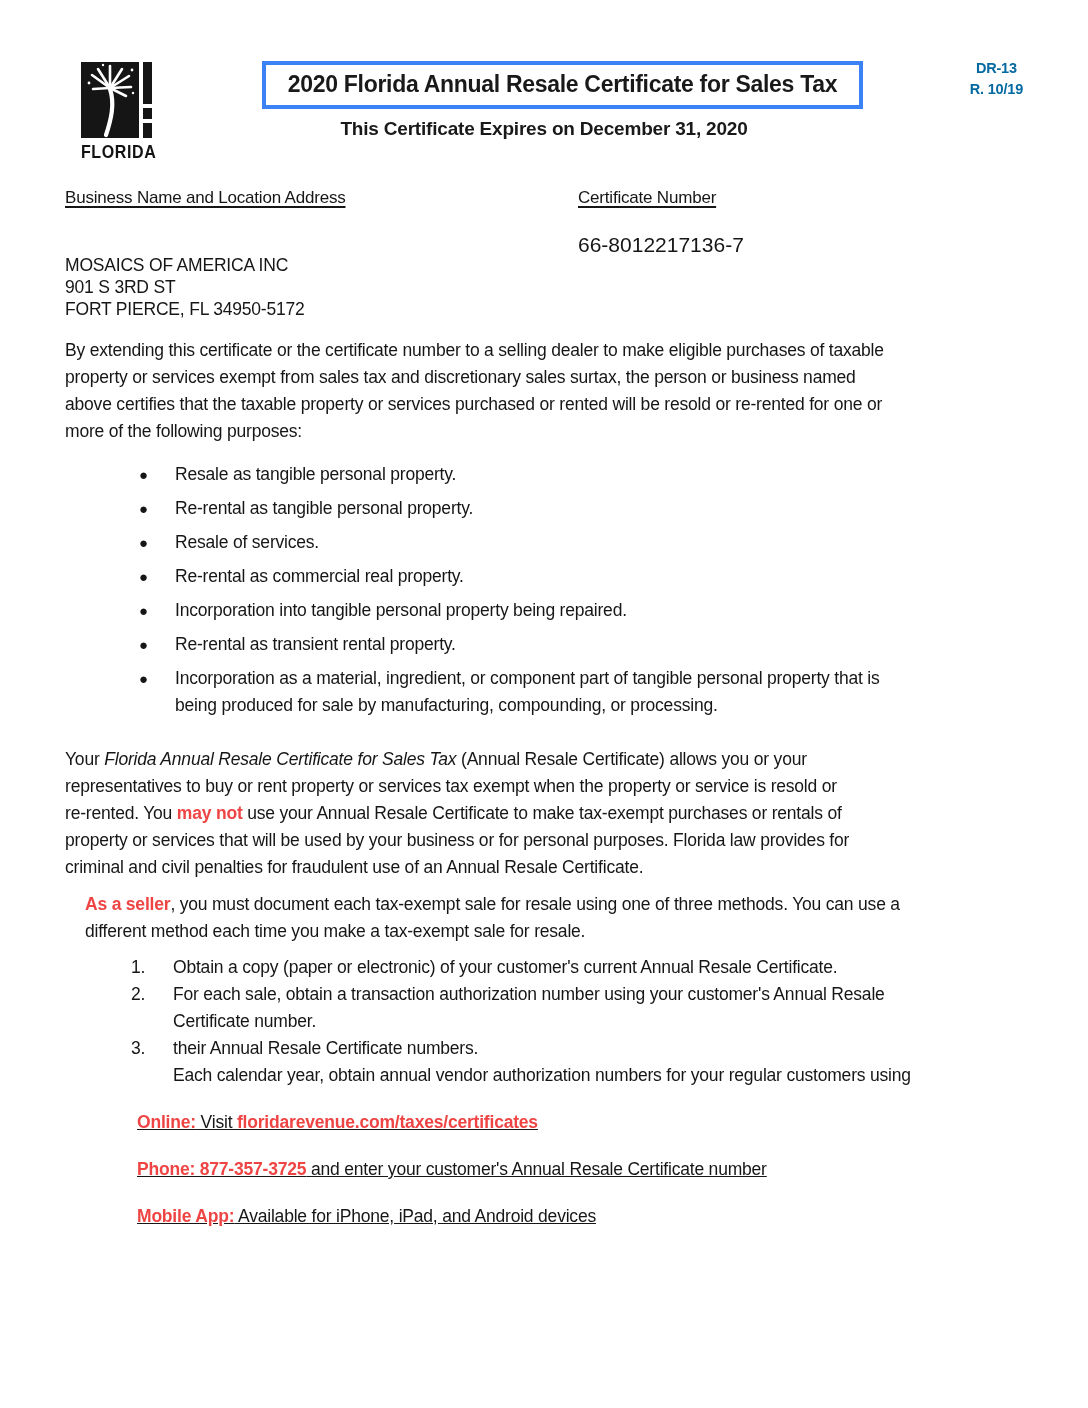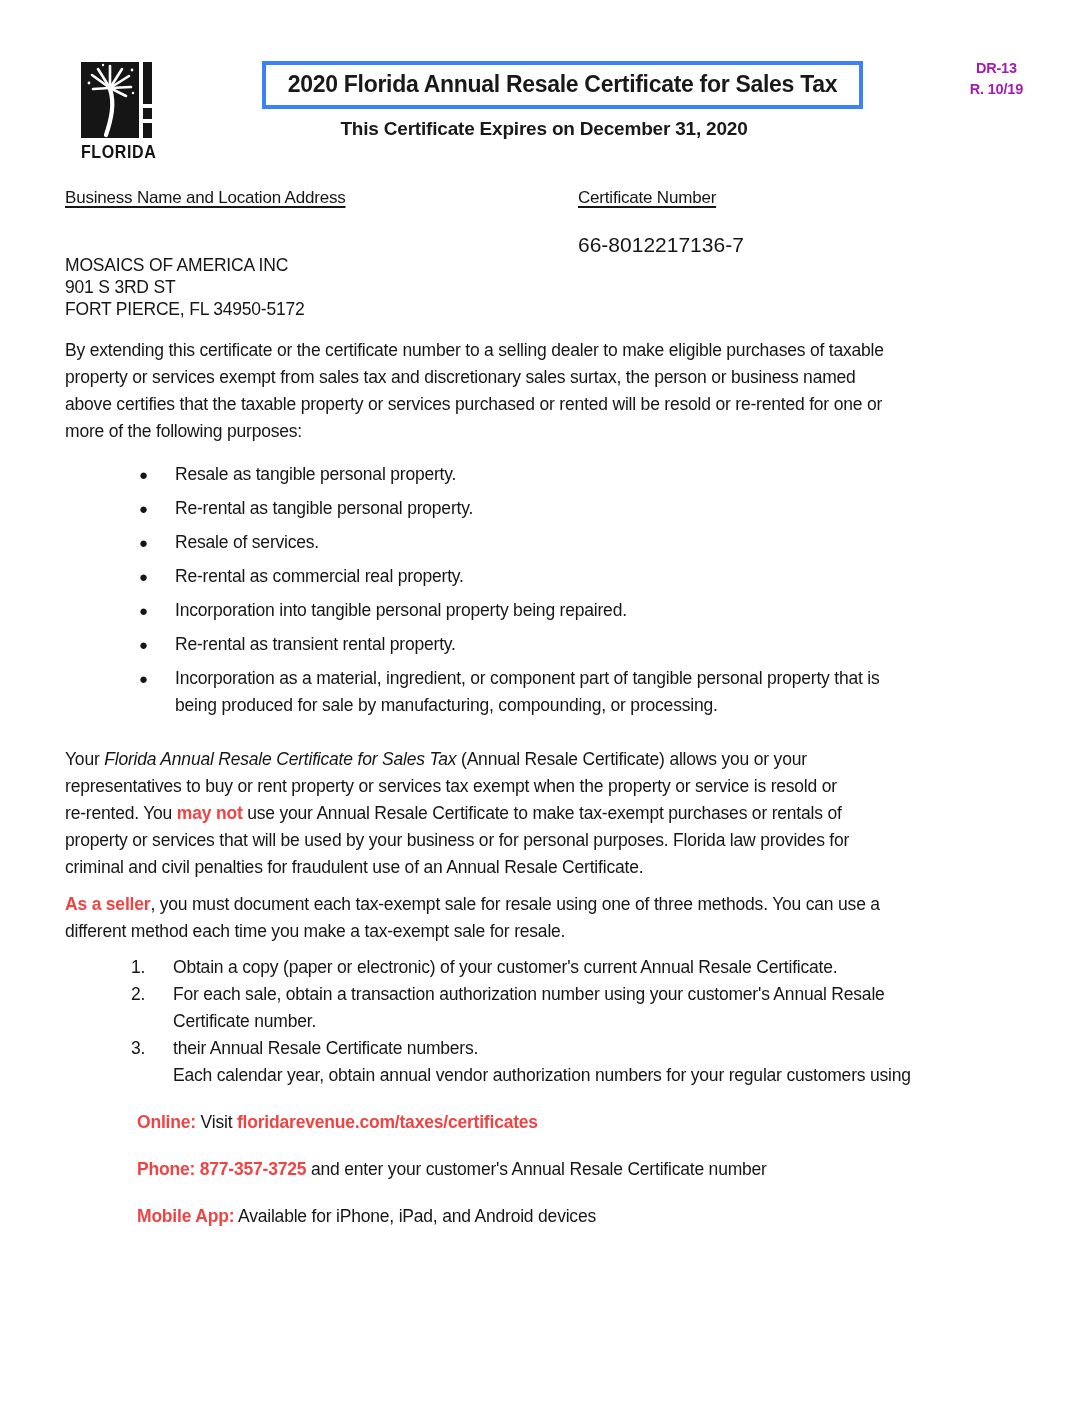--- a/index.html
+++ b/index.html
@@ -23,21 +23,21 @@
   }
   .title-wrap { text-align:center; padding-top:3px; }
   .title-box {
     display:inline-block; border:4px solid #3b82f6;
     padding:6px 22px 7px; font-weight:bold; font-size:23px;
     letter-spacing:-0.3px; color:#191919;margin-left:37px;
   }
   .expires { font-weight:bold; font-size:19px; margin-top:9px; color:#191919; }
   .form-code {
     position:absolute; right:0; top:0; text-align:center;
-    font-weight:bold; font-size:14.5px; line-height:21px; color:#a21caf;
+    font-weight:bold; font-size:14.5px; line-height:21px; color:#0369a1;
   }
 
   
   .info-row { display:grid; grid-template-columns:513px 1fr; margin-top:10px; }
   .label-underline {
     font-size:17px; text-decoration:underline; text-underline-offset:3px;
     text-decoration-thickness:1.5px;
   }
   .cert-number { font-size:21px; margin-top:25px; letter-spacing:0; }
   .biz-block { margin-top:46px; font-size:17.5px; line-height:22px; }
@@ -51,29 +51,29 @@
   ul.purposes { list-style:none; margin:16px 0 0 0; padding-left:72px; }
   ul.purposes li {
     position:relative; padding-left:38px;
     font-size:17.5px; line-height:27px; margin-bottom:7px;
   }
   ul.purposes li .bullet-dot {
     position:absolute; left:2px; top:0; font-size:15px;
   }
 
   .usage { margin-top:27px; }
-  .seller { margin-top:10px; }
+  .seller { margin-top:10px;margin-left:20px; }
 
   
   ol.methods { list-style:none; margin:9px 0 0 0; padding:0; }
   ol.methods li { position:relative; padding-left:108px; font-size:17.5px; line-height:27px; }
   ol.methods li .num { position:absolute; left:66px; }
 
   
-  .contact { margin-top:20px; padding-left:72px; font-size:17.5px; }
+  .contact { margin-top:20px; padding-left:72px; font-size:17.5px;text-decoration:underline; }
   .contact .contact-line { line-height:27px; margin-bottom:20px; white-space:nowrap; }
 
   b { font-weight:bold; color:#ef4444; }
   i { font-style:italic; }
 </style>
 </head>
 <body>
 
 <div class="page">
 

